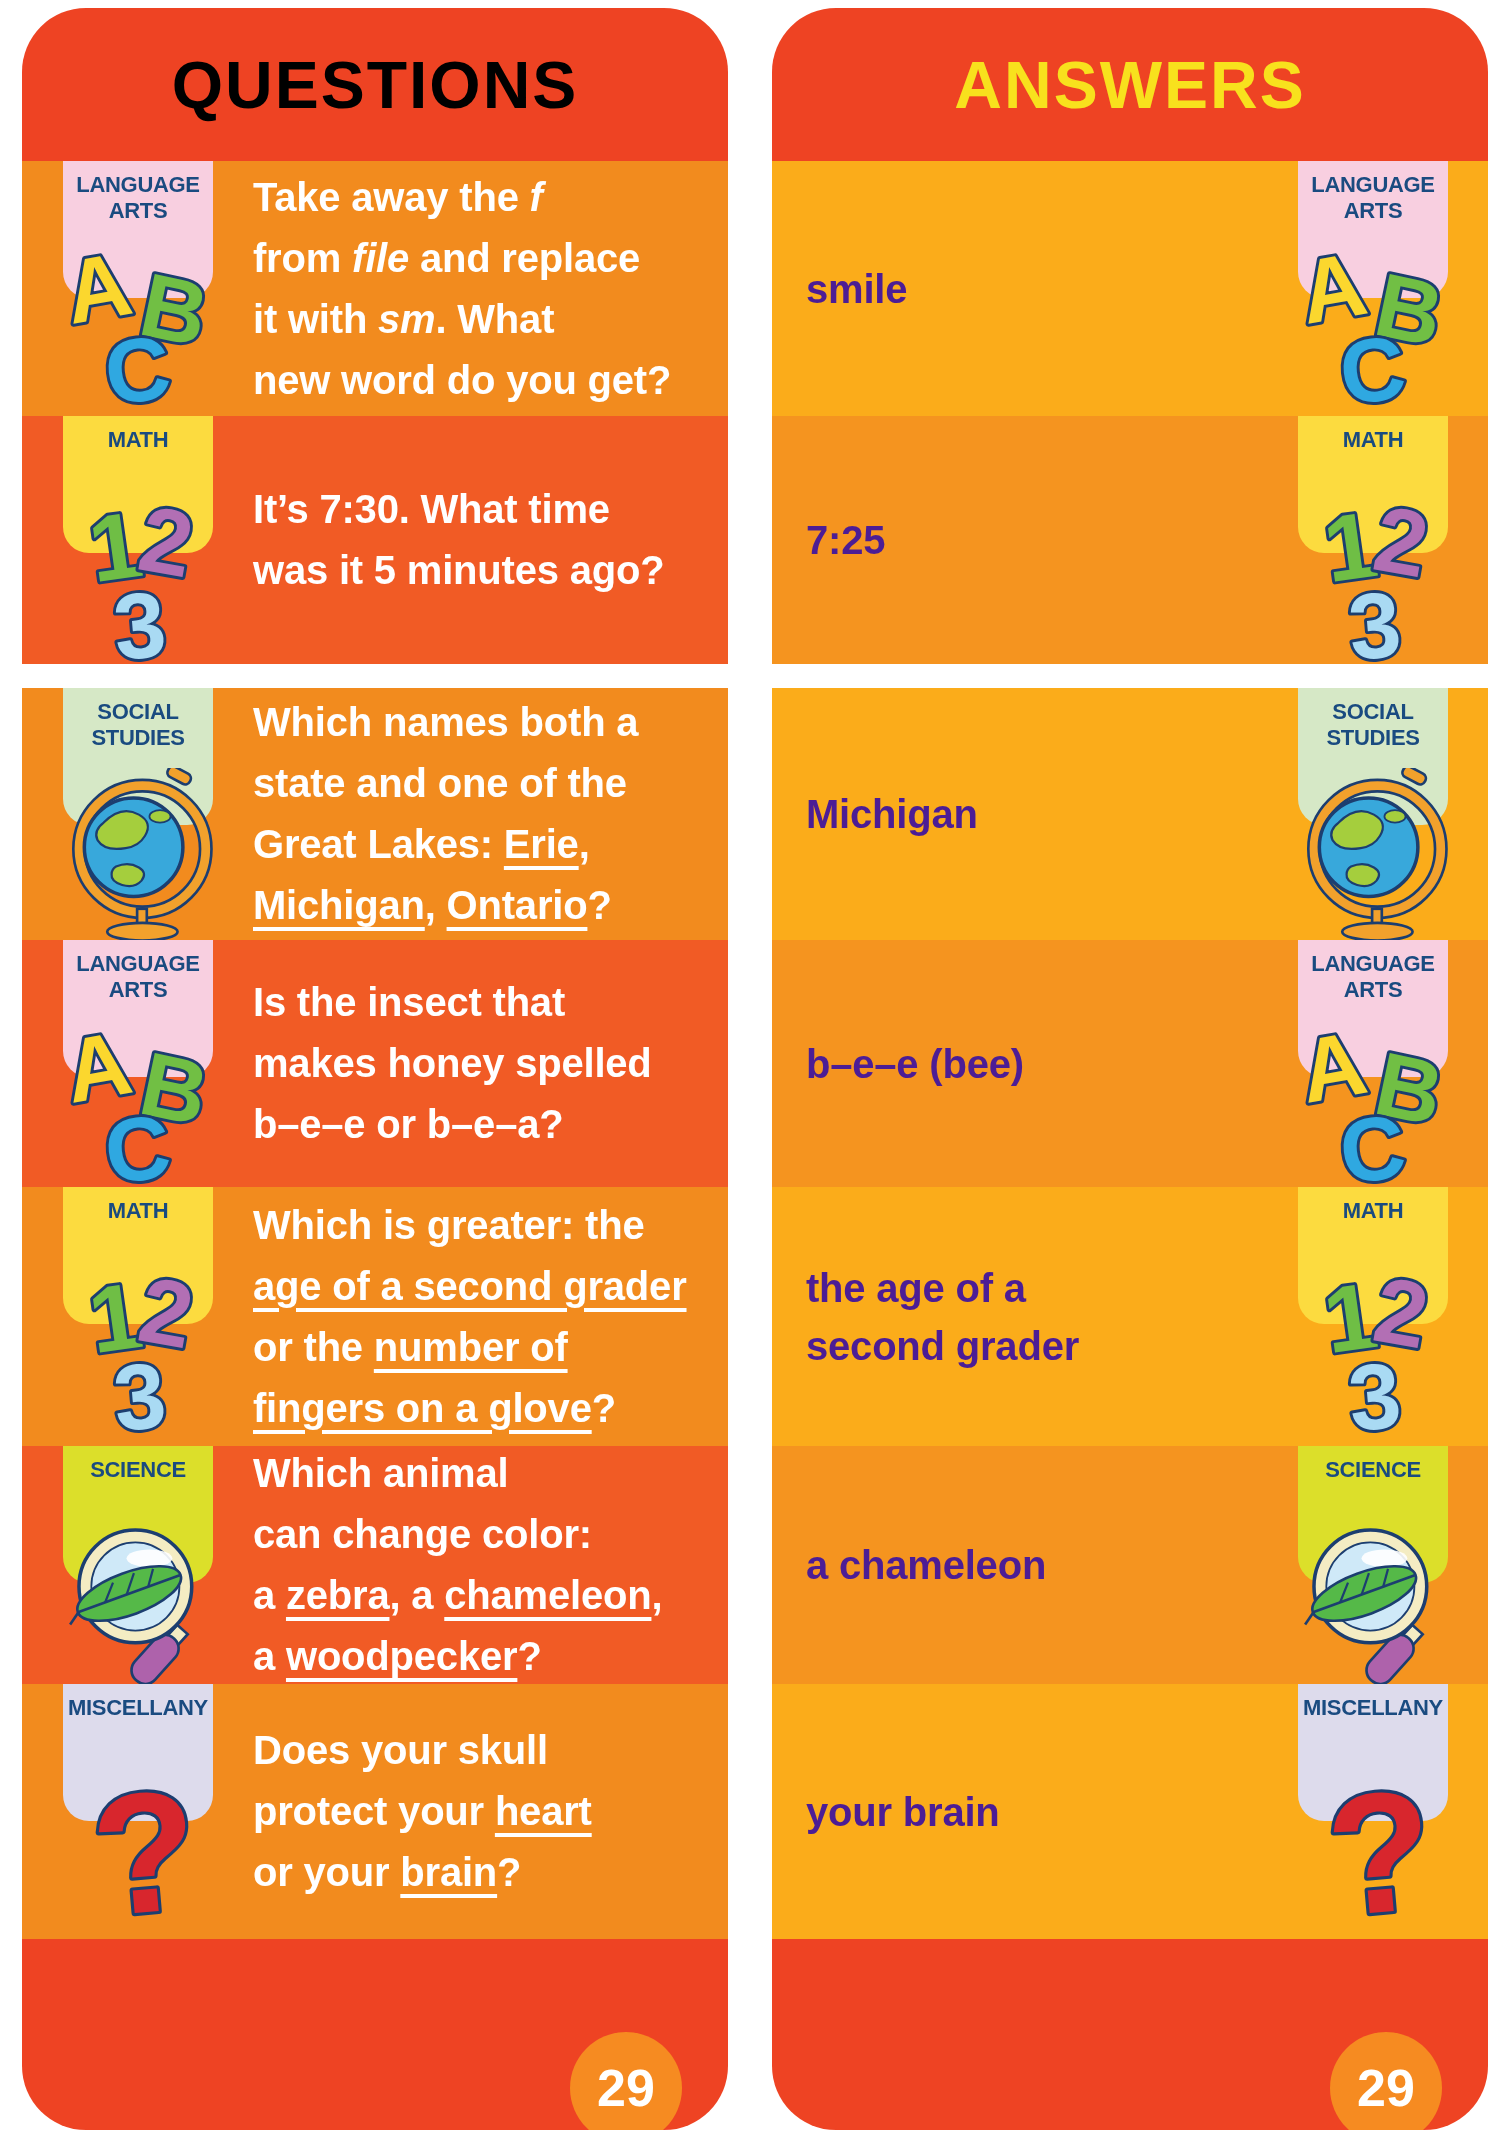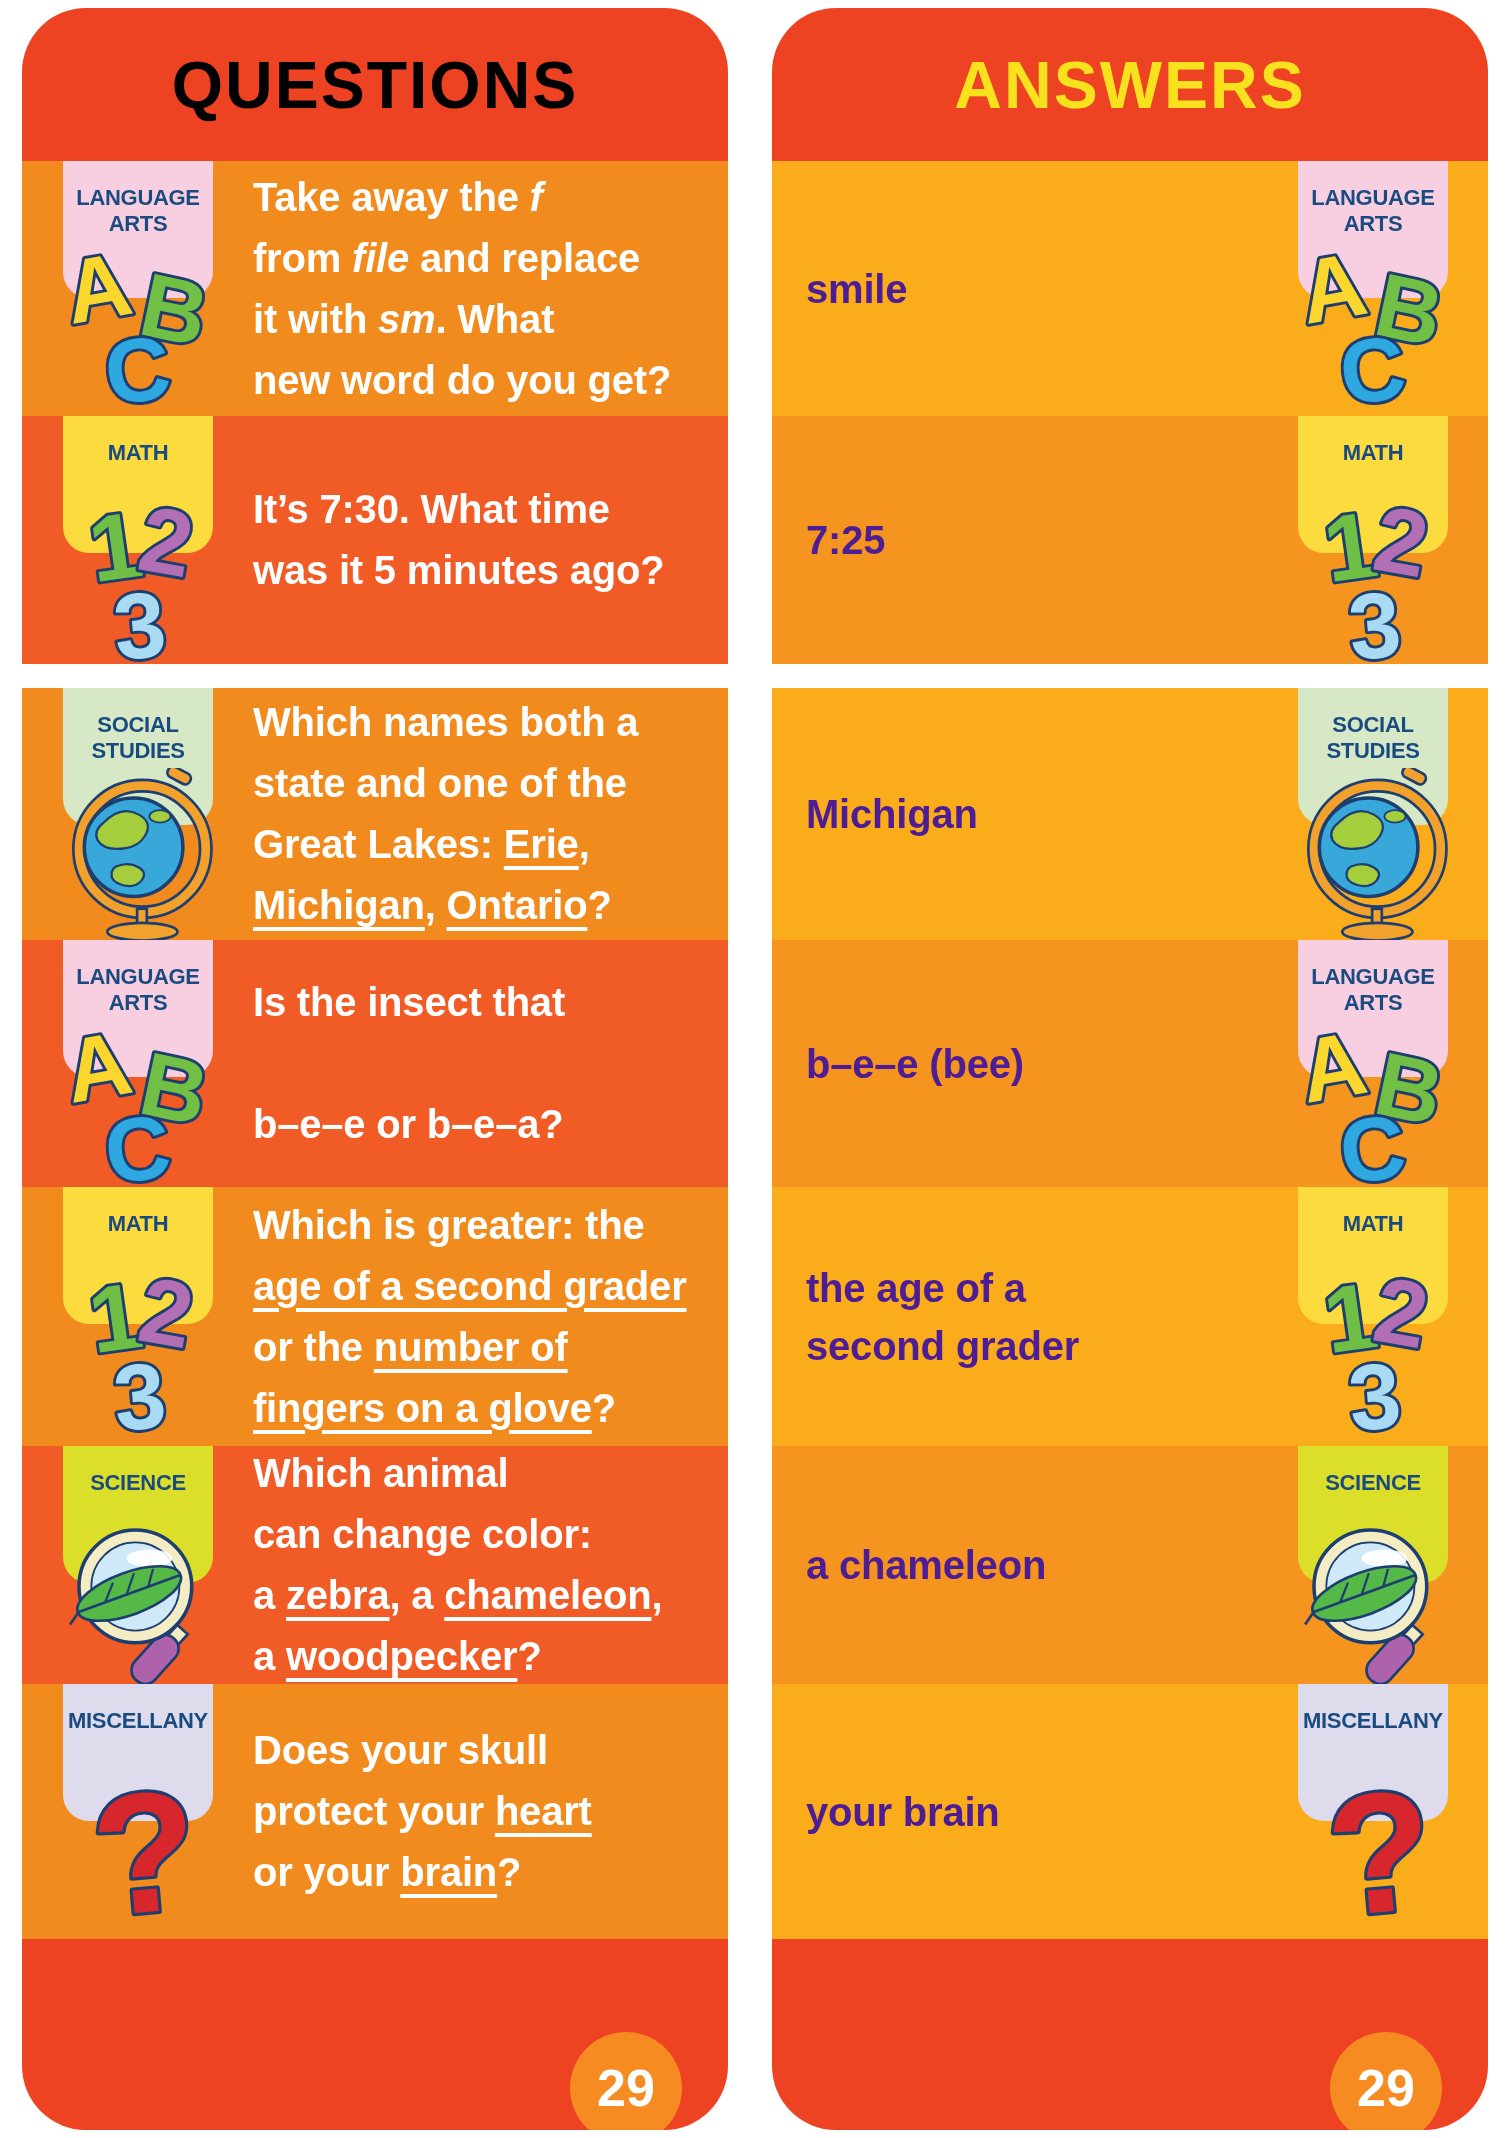--- a/index.html
+++ b/index.html
@@ -22,21 +22,21 @@
          font-weight:bold;color:#ffffff;letter-spacing:-0.2px;}
   .atext{margin-left:34px;margin-right:205px;font-size:40px;line-height:58px;
          font-weight:bold;color:#4c1d95;letter-spacing:-0.2px;}
   .i{font-style:italic;}
   .u{text-decoration:underline;text-decoration-thickness:4px;text-underline-offset:8px;}
   .badge{position:absolute;top:0;width:150px;height:100%;}
   .qcard .badge{left:41px;}
   .acard .badge{right:40px;}
   .badge-box{position:relative;height:137px;border-radius:0 0 26px 26px;
              display:flex;align-items:flex-start;justify-content:center;
-             padding-top:24px;box-sizing:border-box;}
+             padding-top:11px;box-sizing:border-box;}
   .badge-label{font-size:22px;line-height:26px;font-weight:bold;text-align:center;
                white-space:pre-line;letter-spacing:-0.3px;}
   .badge-icon{position:absolute;left:50%;transform:translateX(-50%);}
   .icon-letters{top:60px;}
   .icon-numbers{top:60px;}
   .icon-globe{top:80px;}
   .icon-magnifier{top:70px;}
   .icon-qmark{top:80px;}
   .card-footer{position:relative;height:215px;}
   .page-circle{position:absolute;right:46px;bottom:10px;width:112px;height:112px;
@@ -146,21 +146,21 @@
       <div class="row" style="background: rgb(241, 91, 37);">
         <div class="badge">
           <div class="badge-box" style="background: rgb(248, 207, 224);">
             <div class="badge-label" style="color: rgb(26, 75, 128);">LANGUAGE
 ARTS</div>
           </div>
           <svg class="badge-icon icon-letters" width="160" height="186">
               <use href="#icon-abc"></use>
             </svg>
         </div>
-        <div class="qtext"><span>Is the insect that</span><br><br><span>b–e–e or b–e–a?</span></div>
+        <div class="qtext"><span>Is the insect that</span><br><span>makes honey spelled</span><br><span>b–e–e or b–e–a?</span></div>
       </div>
 
       <div class="row" style="background: rgb(242, 139, 30);">
         <div class="badge">
           <div class="badge-box" style="background: rgb(252, 219, 63);">
             <div class="badge-label" style="color: rgb(26, 75, 128);">MATH</div>
           </div>
           <svg class="badge-icon icon-numbers" width="160" height="186">
               <use href="#icon-123"></use>
             </svg>

